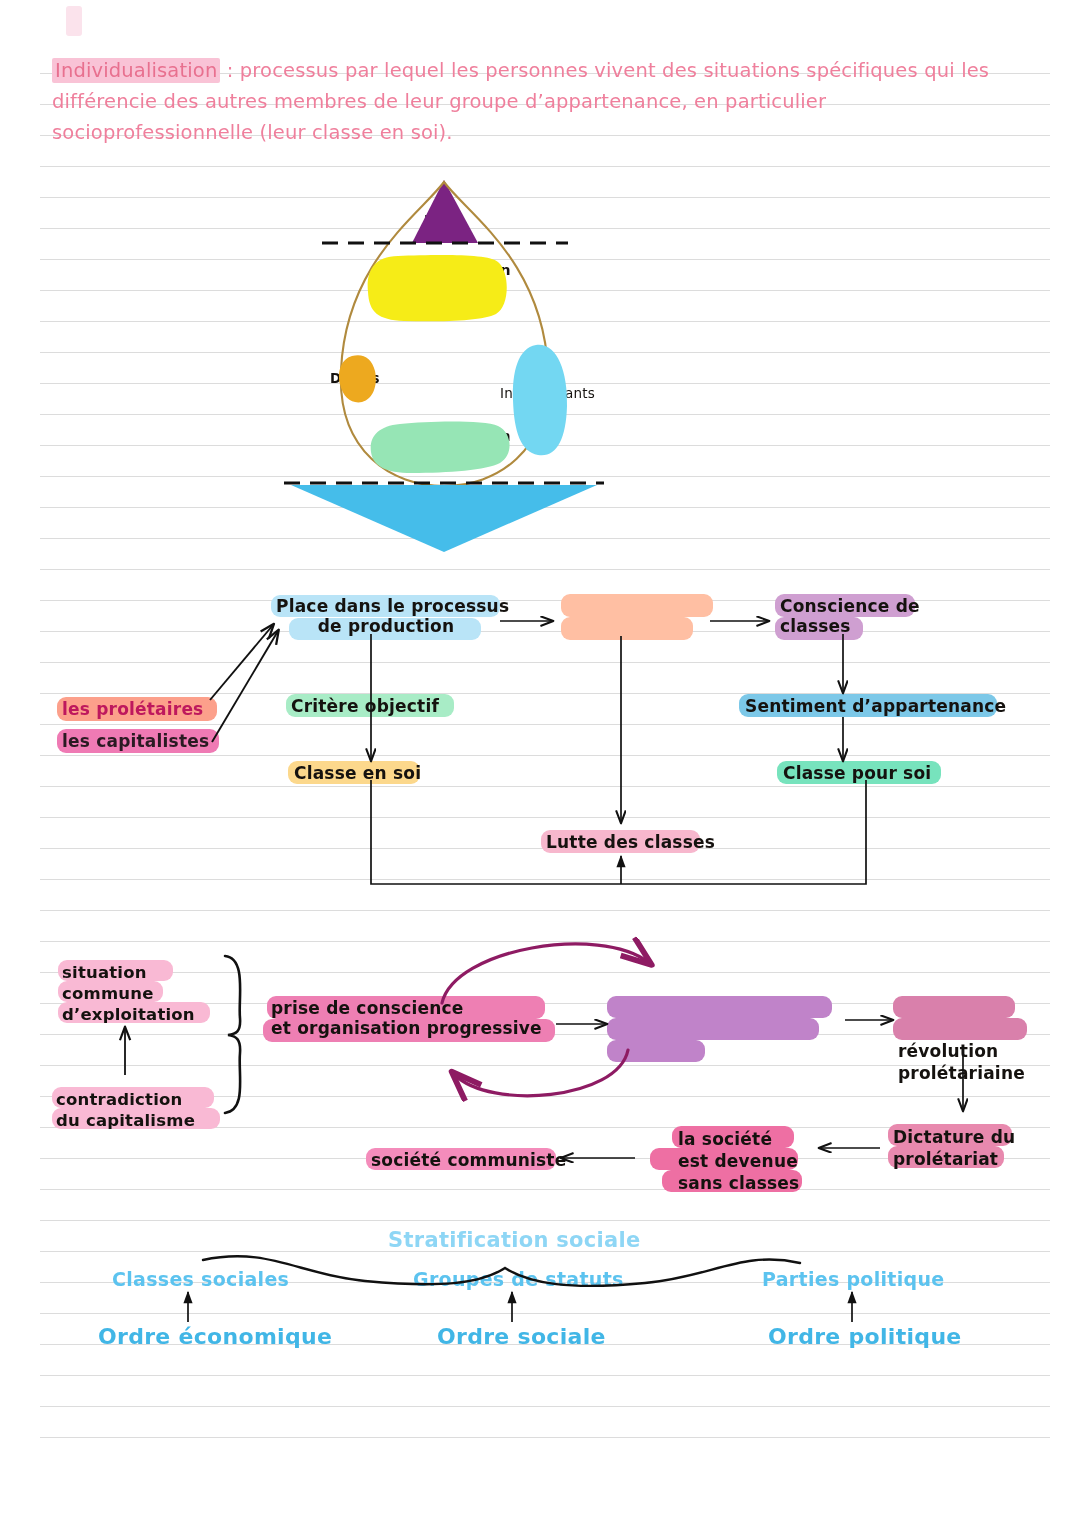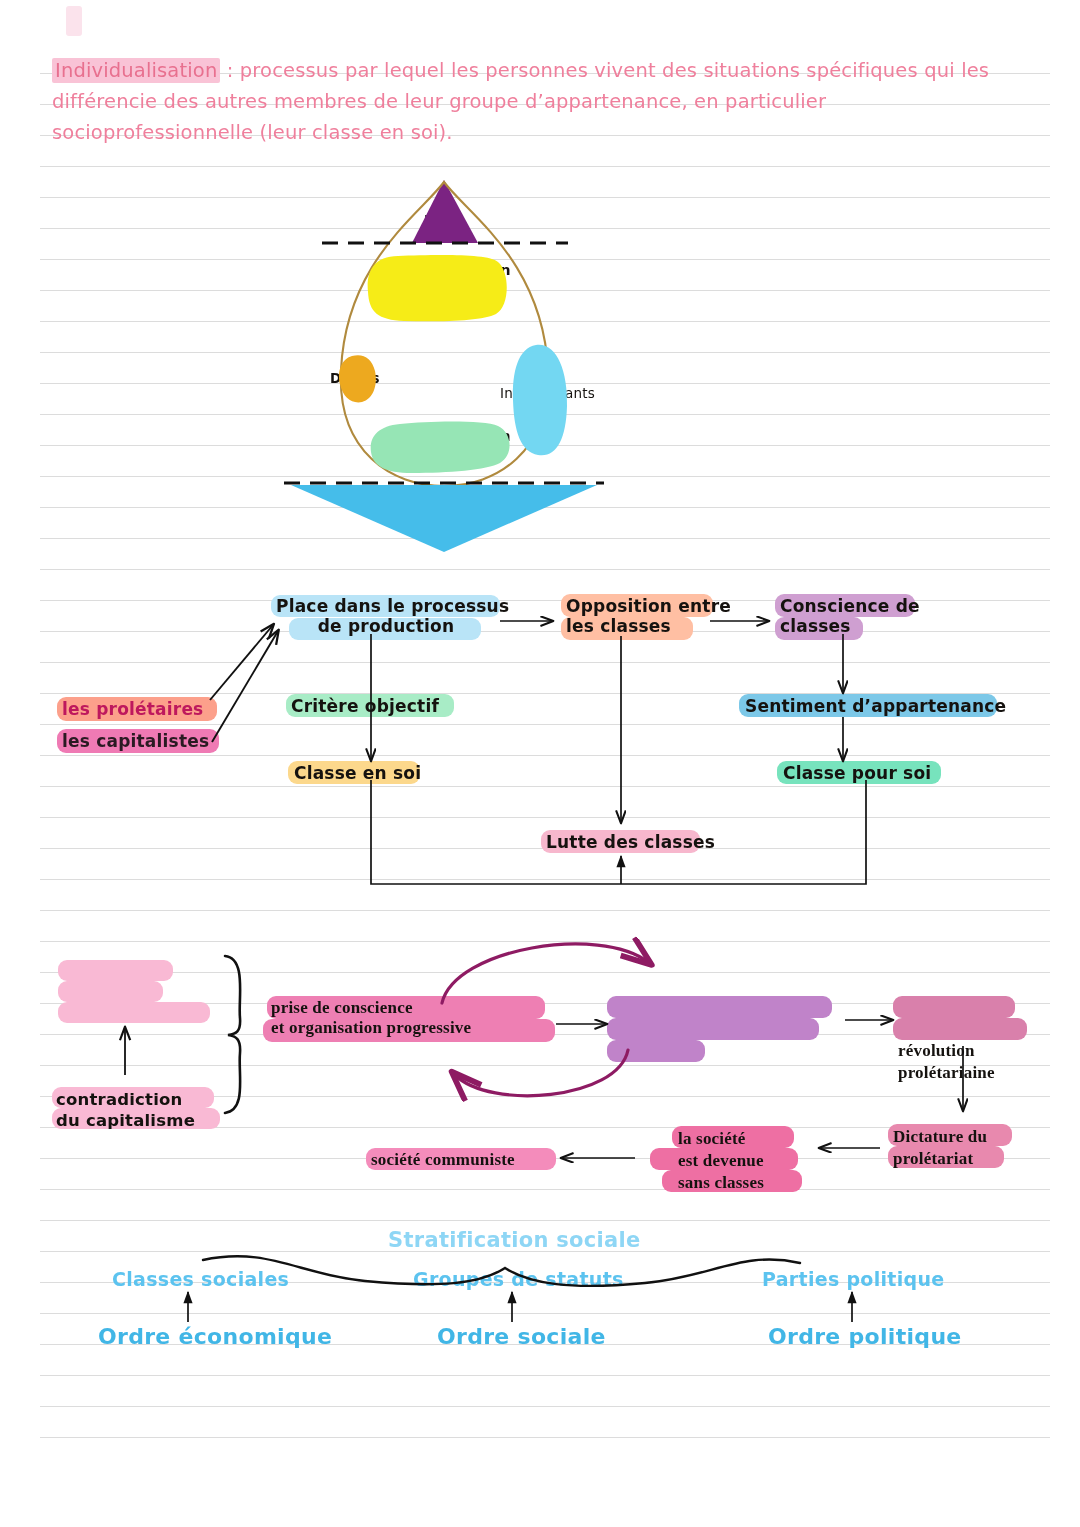--- a/index.html
+++ b/index.html
@@ -72,21 +72,21 @@
   #toupie-cc      { left: 400px; top: 262px; font-size: 14.5px; text-align:center; }
   #toupie-divers  { left: 330px; top: 371px; font-size: 13.5px; }
   #toupie-indep   { left: 500px; top: 386px; font-size: 13.5px; }
   #toupie-cp      { left: 400px; top: 428px; font-size: 14.5px; text-align:center; }
   #toupie-pauv    { left: 410px; top: 497px; font-size: 14.5px; }
 
   
   .f1 { font-size: 17px; }
 
   
-  .f2 { font-size: 17px; font-family: Liberation Serif, serif; }
+  .f2 { font-size: 17px; }
 
   
   .wb {
     position: absolute;
     font-family: "DejaVu Sans", sans-serif;
     font-weight: bold;
     color: #5cc3ef;
     white-space: pre;
     letter-spacing: .3px;
   }
@@ -241,22 +241,20 @@
 populaire</div>
   <div class="hw" id="toupie-pauv">Pauvreté</div>
 
   <div class="hl" style="left:271px;top:595px;width:229px;height:22px;background:#b9e4f7;"></div>
   <div class="hl" style="left:289px;top:618px;width:192px;height:22px;background:#b9e4f7;"></div>
   <div class="hw f1" style="left:276px;top:596px;text-align:center;width:220px;">Place dans le processus
 de production</div>
 
   <div class="hl" style="left:561px;top:594px;width:152px;height:23px;background:#ffbfa3;"></div>
   <div class="hl" style="left:561px;top:617px;width:132px;height:23px;background:#ffbfa3;"></div>
-  <div class="hw f1" style="left:566px;top:596px;">Opposition entre
-les classes</div>
 
   <div class="hl" style="left:775px;top:594px;width:140px;height:23px;background:#cf9fd1;"></div>
   <div class="hl" style="left:775px;top:617px;width:88px;height:23px;background:#cf9fd1;"></div>
   <div class="hw f1" style="left:780px;top:596px;">Conscience de
 classes</div>
 
   <div class="hl" style="left:286px;top:694px;width:168px;height:23px;background:#a8ecc6;"></div>
   <div class="hw f1" style="left:291px;top:696px;">Critère objectif</div>
 
   <div class="hl" style="left:739px;top:694px;width:258px;height:23px;background:#7cc8e8;"></div>
@@ -273,20 +271,23 @@
 
   <div class="hl" style="left:57px;top:697px;width:160px;height:24px;background:#fca08b;"></div>
   <div class="hw f1" style="left:62px;top:699px;color:#be185d;">les prolétaires</div>
 
   <div class="hl" style="left:57px;top:729px;width:162px;height:24px;background:#ef7ab4;"></div>
   <div class="hw f1" style="left:62px;top:731px;color:#2a1a22;">les capitalistes</div>
 
   <div class="hl" style="left:58px;top:960px;width:115px;height:21px;background:#f9b9d4;"></div>
   <div class="hl" style="left:58px;top:981px;width:105px;height:21px;background:#f9b9d4;"></div>
   <div class="hl" style="left:58px;top:1002px;width:152px;height:21px;background:#f9b9d4;"></div>
+  <div class="hw" style="left:62px;top:962px;font-size:16.5px;line-height:21px;">situation
+commune
+d’exploitation</div>
 
   <div class="hl" style="left:52px;top:1087px;width:162px;height:21px;background:#f9b9d4;"></div>
   <div class="hl" style="left:52px;top:1108px;width:168px;height:21px;background:#f9b9d4;"></div>
   <div class="hw" style="left:56px;top:1089px;font-size:16.5px;line-height:21px;">contradiction
 du capitalisme</div>
 
   <div class="hl" style="left:267px;top:996px;width:278px;height:23px;background:#ee7fb3;"></div>
   <div class="hl" style="left:263px;top:1019px;width:292px;height:23px;background:#ee7fb3;"></div>
   <div class="hw f2" style="left:271px;top:998px;">prise de conscience
 et organisation progressive</div>

